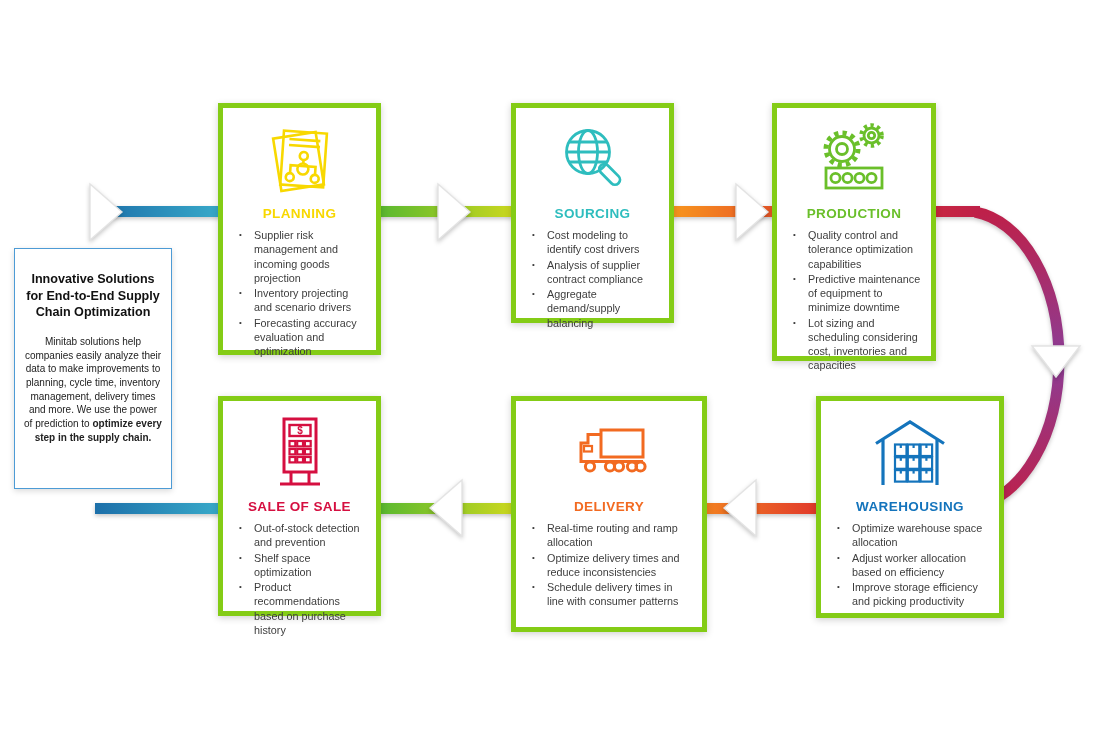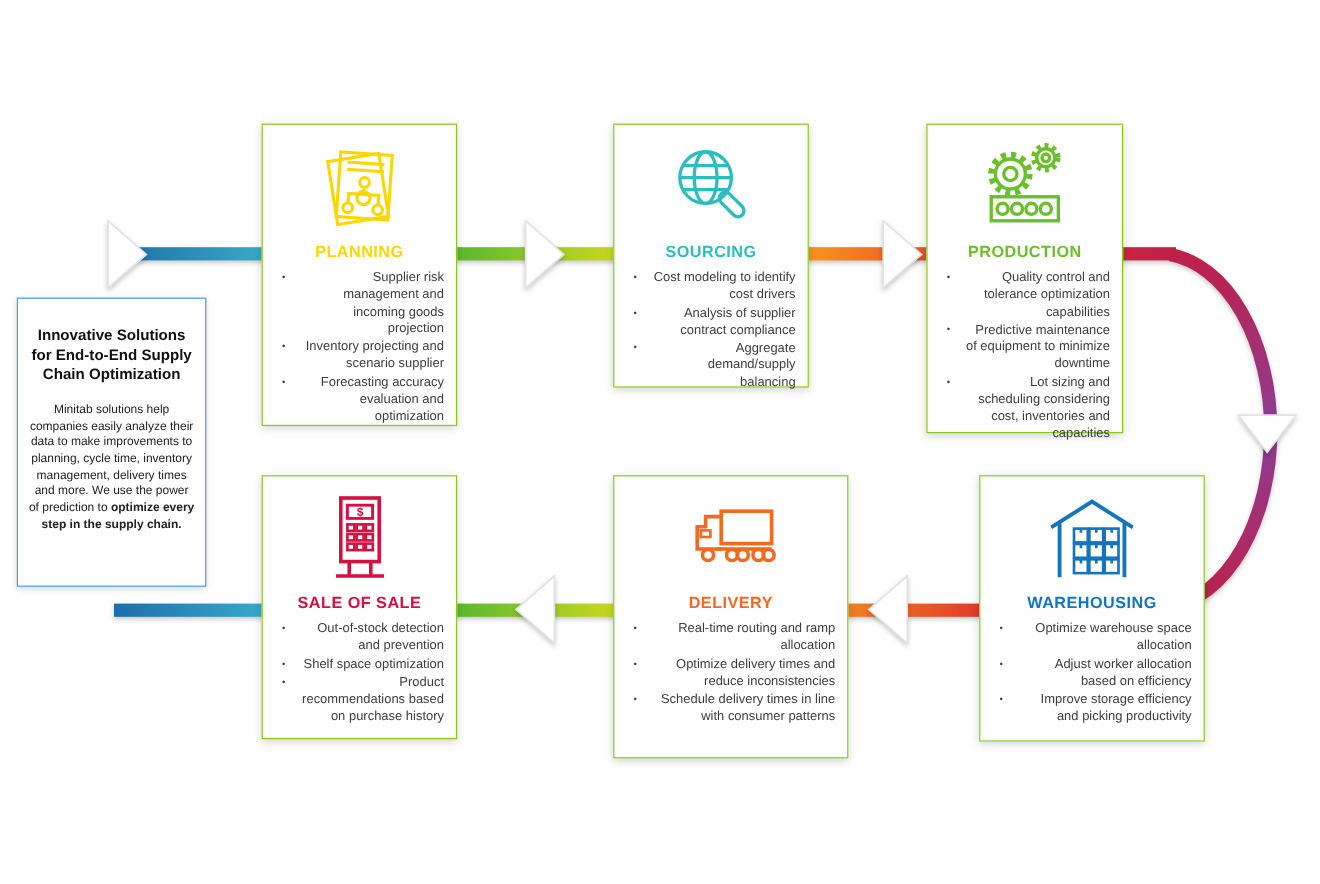--- a/index.html
+++ b/index.html
@@ -1,27 +1,27 @@
 <!DOCTYPE html>
 <html><head>
 <meta charset="utf-8">
 <style>
   html,body{margin:0;padding:0;background:#fff;}
   body{font-family:"Liberation Sans","DejaVu Sans",sans-serif;}
   .canvas{position:relative;width:1100px;height:737px;background:#ffffff;overflow:hidden;}
   .flow-svg{position:absolute;left:0;top:0;z-index:0;}
   .arrowheads-svg{position:absolute;left:0;top:0;z-index:2;pointer-events:none;}
-  .card{position:absolute;background:#fff;border:1px solid #84cc16;
+  .card{position:absolute;background:#fff;border:5px solid #84cc16;
         box-shadow:0 2px 7px rgba(0,0,0,.18);z-index:1;box-sizing:border-box;}
   .stage-card{text-align:center;}
   .icon-wrap{display:flex;justify-content:center;margin-top:14px;}
   .icon-wrap svg{color:var(--accent);}
   .stage-title{margin:4px 8px 7px;font-size:13.5px;font-weight:bold;
                letter-spacing:.4px;color:var(--accent);}
-  ul.bullets{margin:0;padding:0 10px 10px 14px;list-style:none;text-align:right;}
+  ul.bullets{margin:0;padding:0 10px 10px 14px;list-style:none;text-align:left;}
   ul.bullets li{position:relative;padding-left:17px;font-size:10.8px;line-height:1.32;
                 color:#3d3d3d;margin-bottom:1px;}
   ul.bullets li::before{content:"•";position:absolute;left:2px;top:0;font-size:8px;
                         line-height:14px;color:#3d3d3d;}
   .intro-box{padding:14px 9px;text-align:center;border:1px solid #4d9bd5;
              box-shadow:0 2px 6px rgba(0,0,0,.15);}
   .intro-title{font-size:12.6px;font-weight:bold;color:#111;line-height:1.32;margin:8px 0 14px;text-align:center;}
   .intro-body{font-size:10px;color:#222;line-height:1.37;margin:0;}
   .shadowed{filter:drop-shadow(0 2px 2px rgba(0,0,0,.22));}
 </style>
@@ -81,21 +81,21 @@
           <circle cx="31" cy="56" r="4"></circle>
           <circle cx="56" cy="56" r="4"></circle>
           <polyline points="31,52 31,44 56,44 56,52"></polyline>
           <line x1="43.5" y1="38" x2="43.5" y2="41.5"></line>
         </g>
       </svg>
     </div>
     <h3 class="stage-title">PLANNING</h3>
     <ul class="bullets">
       <li>Supplier risk management and incoming goods projection</li>
-      <li>Inventory projecting and scenario supplier</li>
+      <li>Inventory projecting and scenario drivers</li>
       <li>Forecasting accuracy evaluation and optimization</li>
     </ul>
   </div>
 
   <div class="card stage-card" style="left: 511px; top: 103px; width: 163px; height: 220px; --accent: #2EBDBE;">
     <div class="icon-wrap">
       <svg width="80" height="80" viewBox="0 0 80 80" fill="none" stroke="currentColor" stroke-width="2.8">
         <circle cx="35" cy="30" r="21.5"></circle>
         <ellipse cx="35" cy="30" rx="9.5" ry="21.5"></ellipse>
         <line x1="13.5" y1="30" x2="56.5" y2="30"></line>

